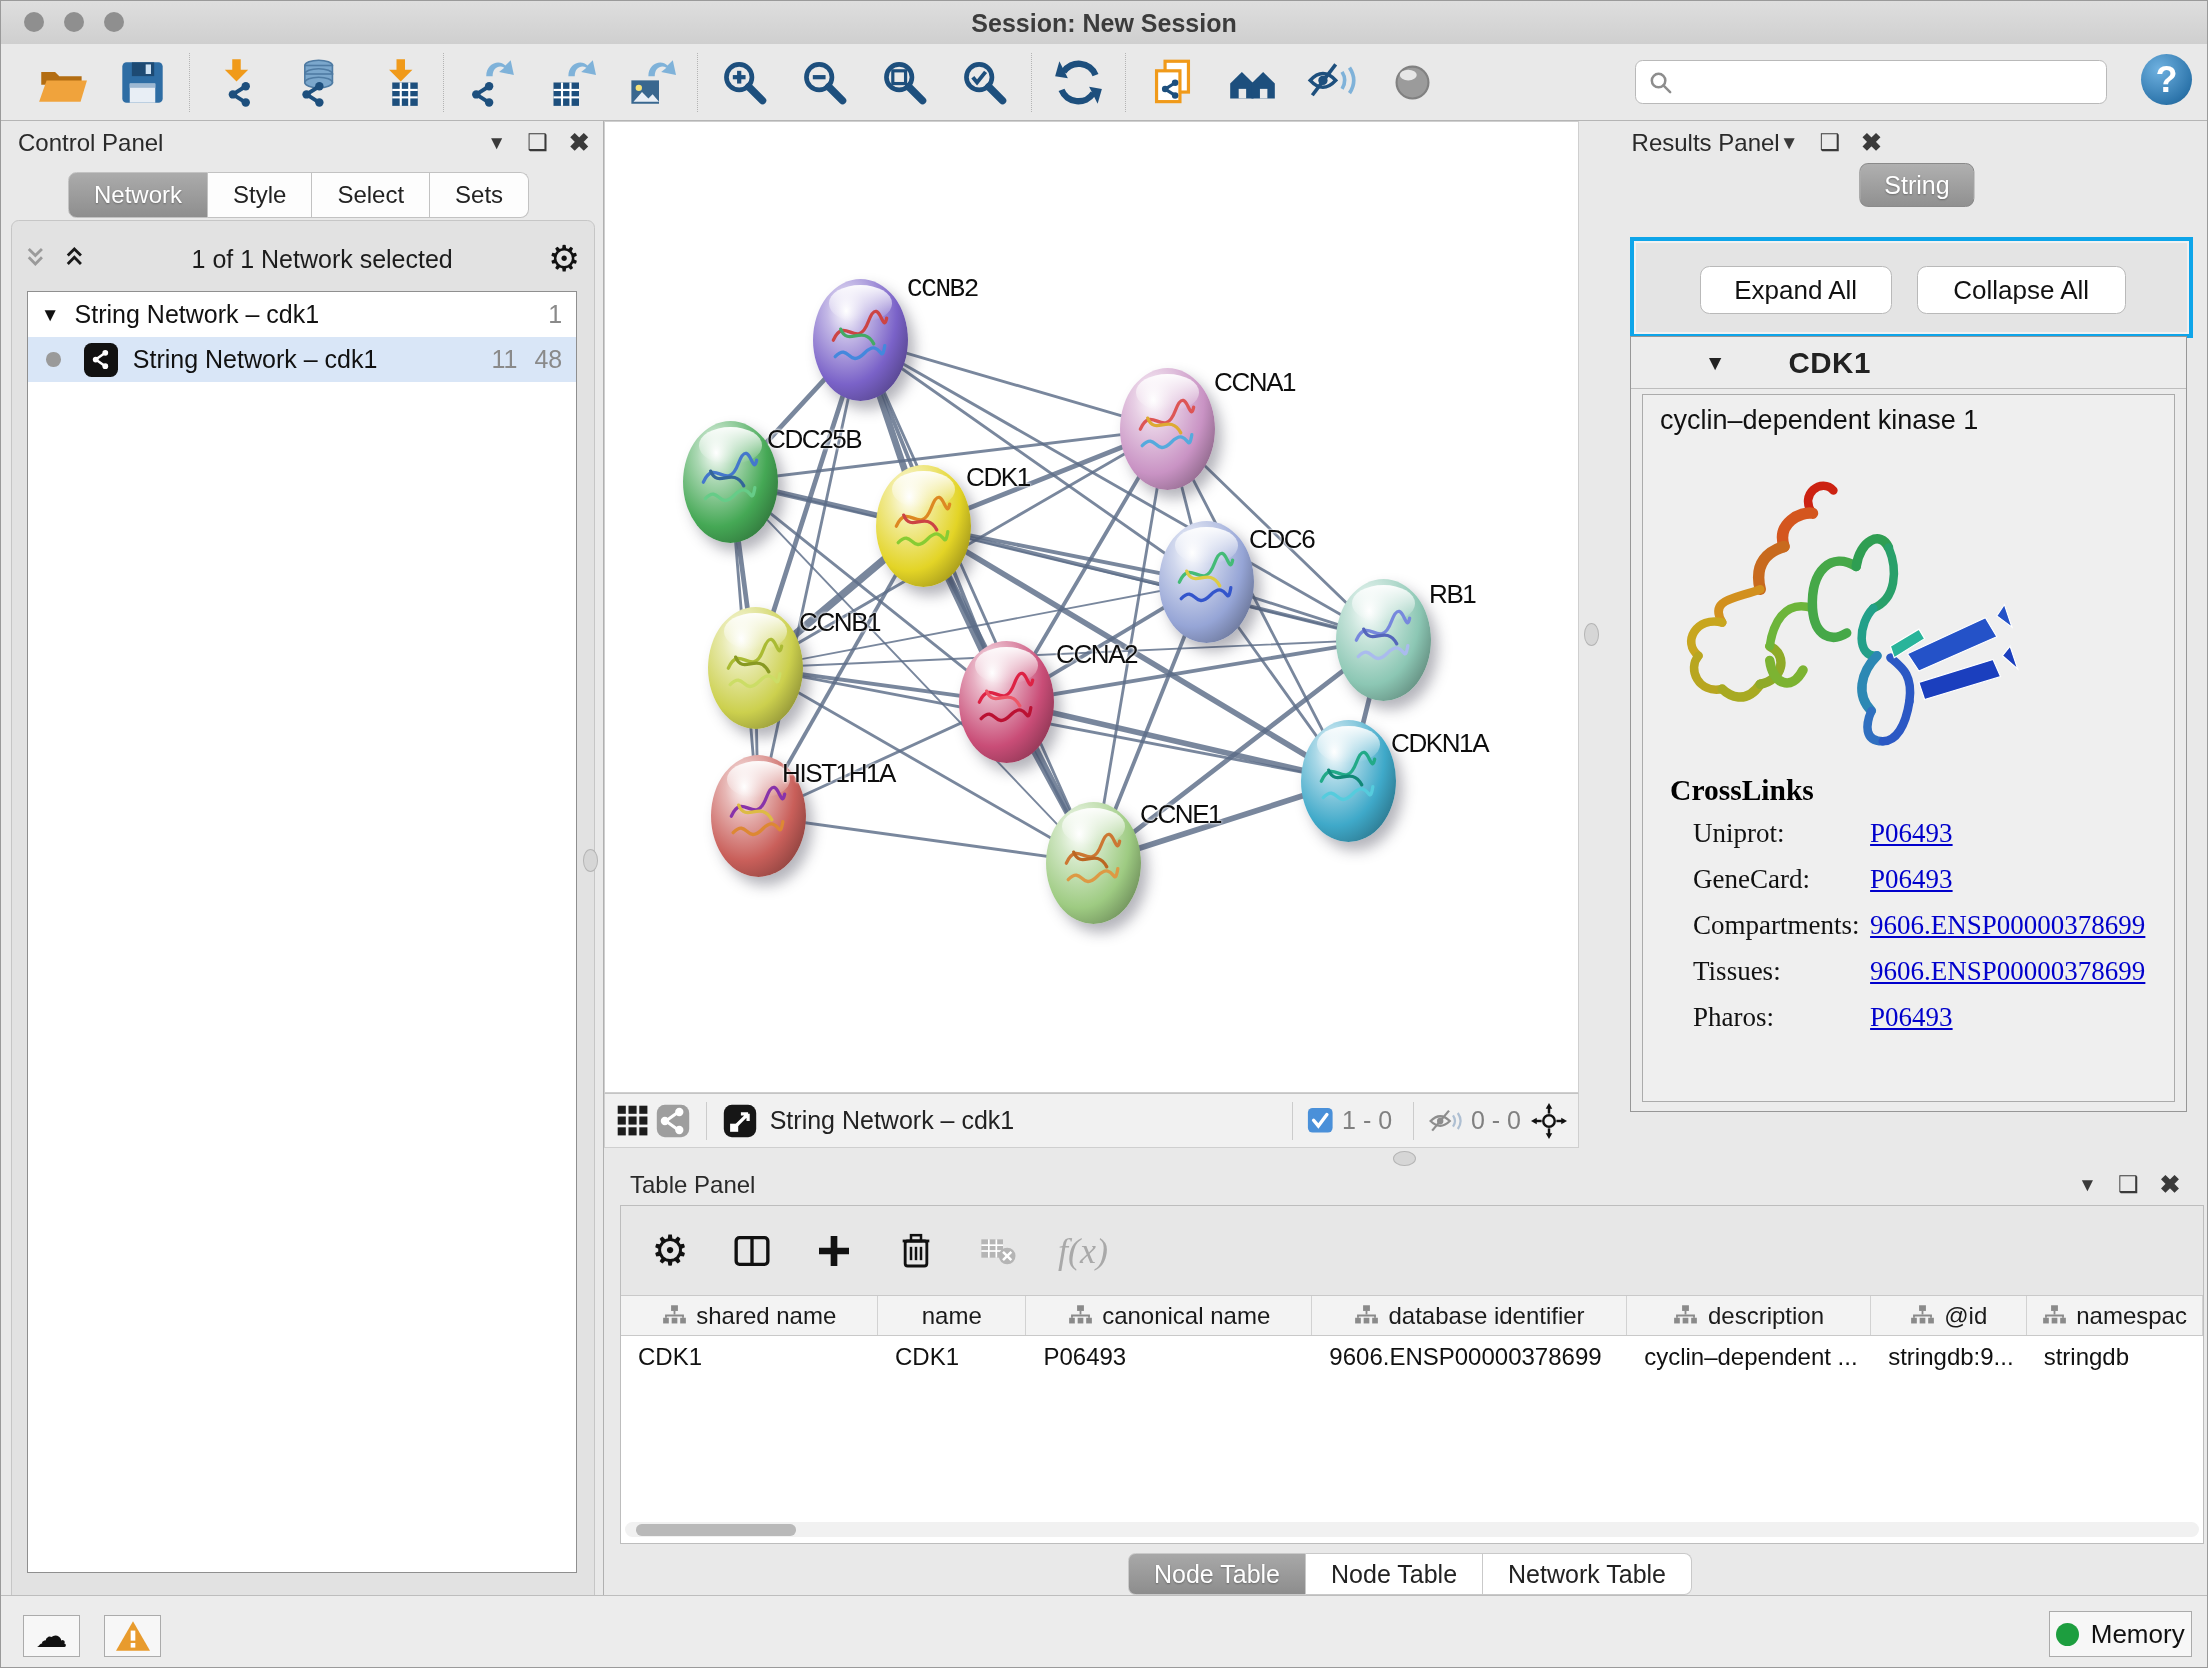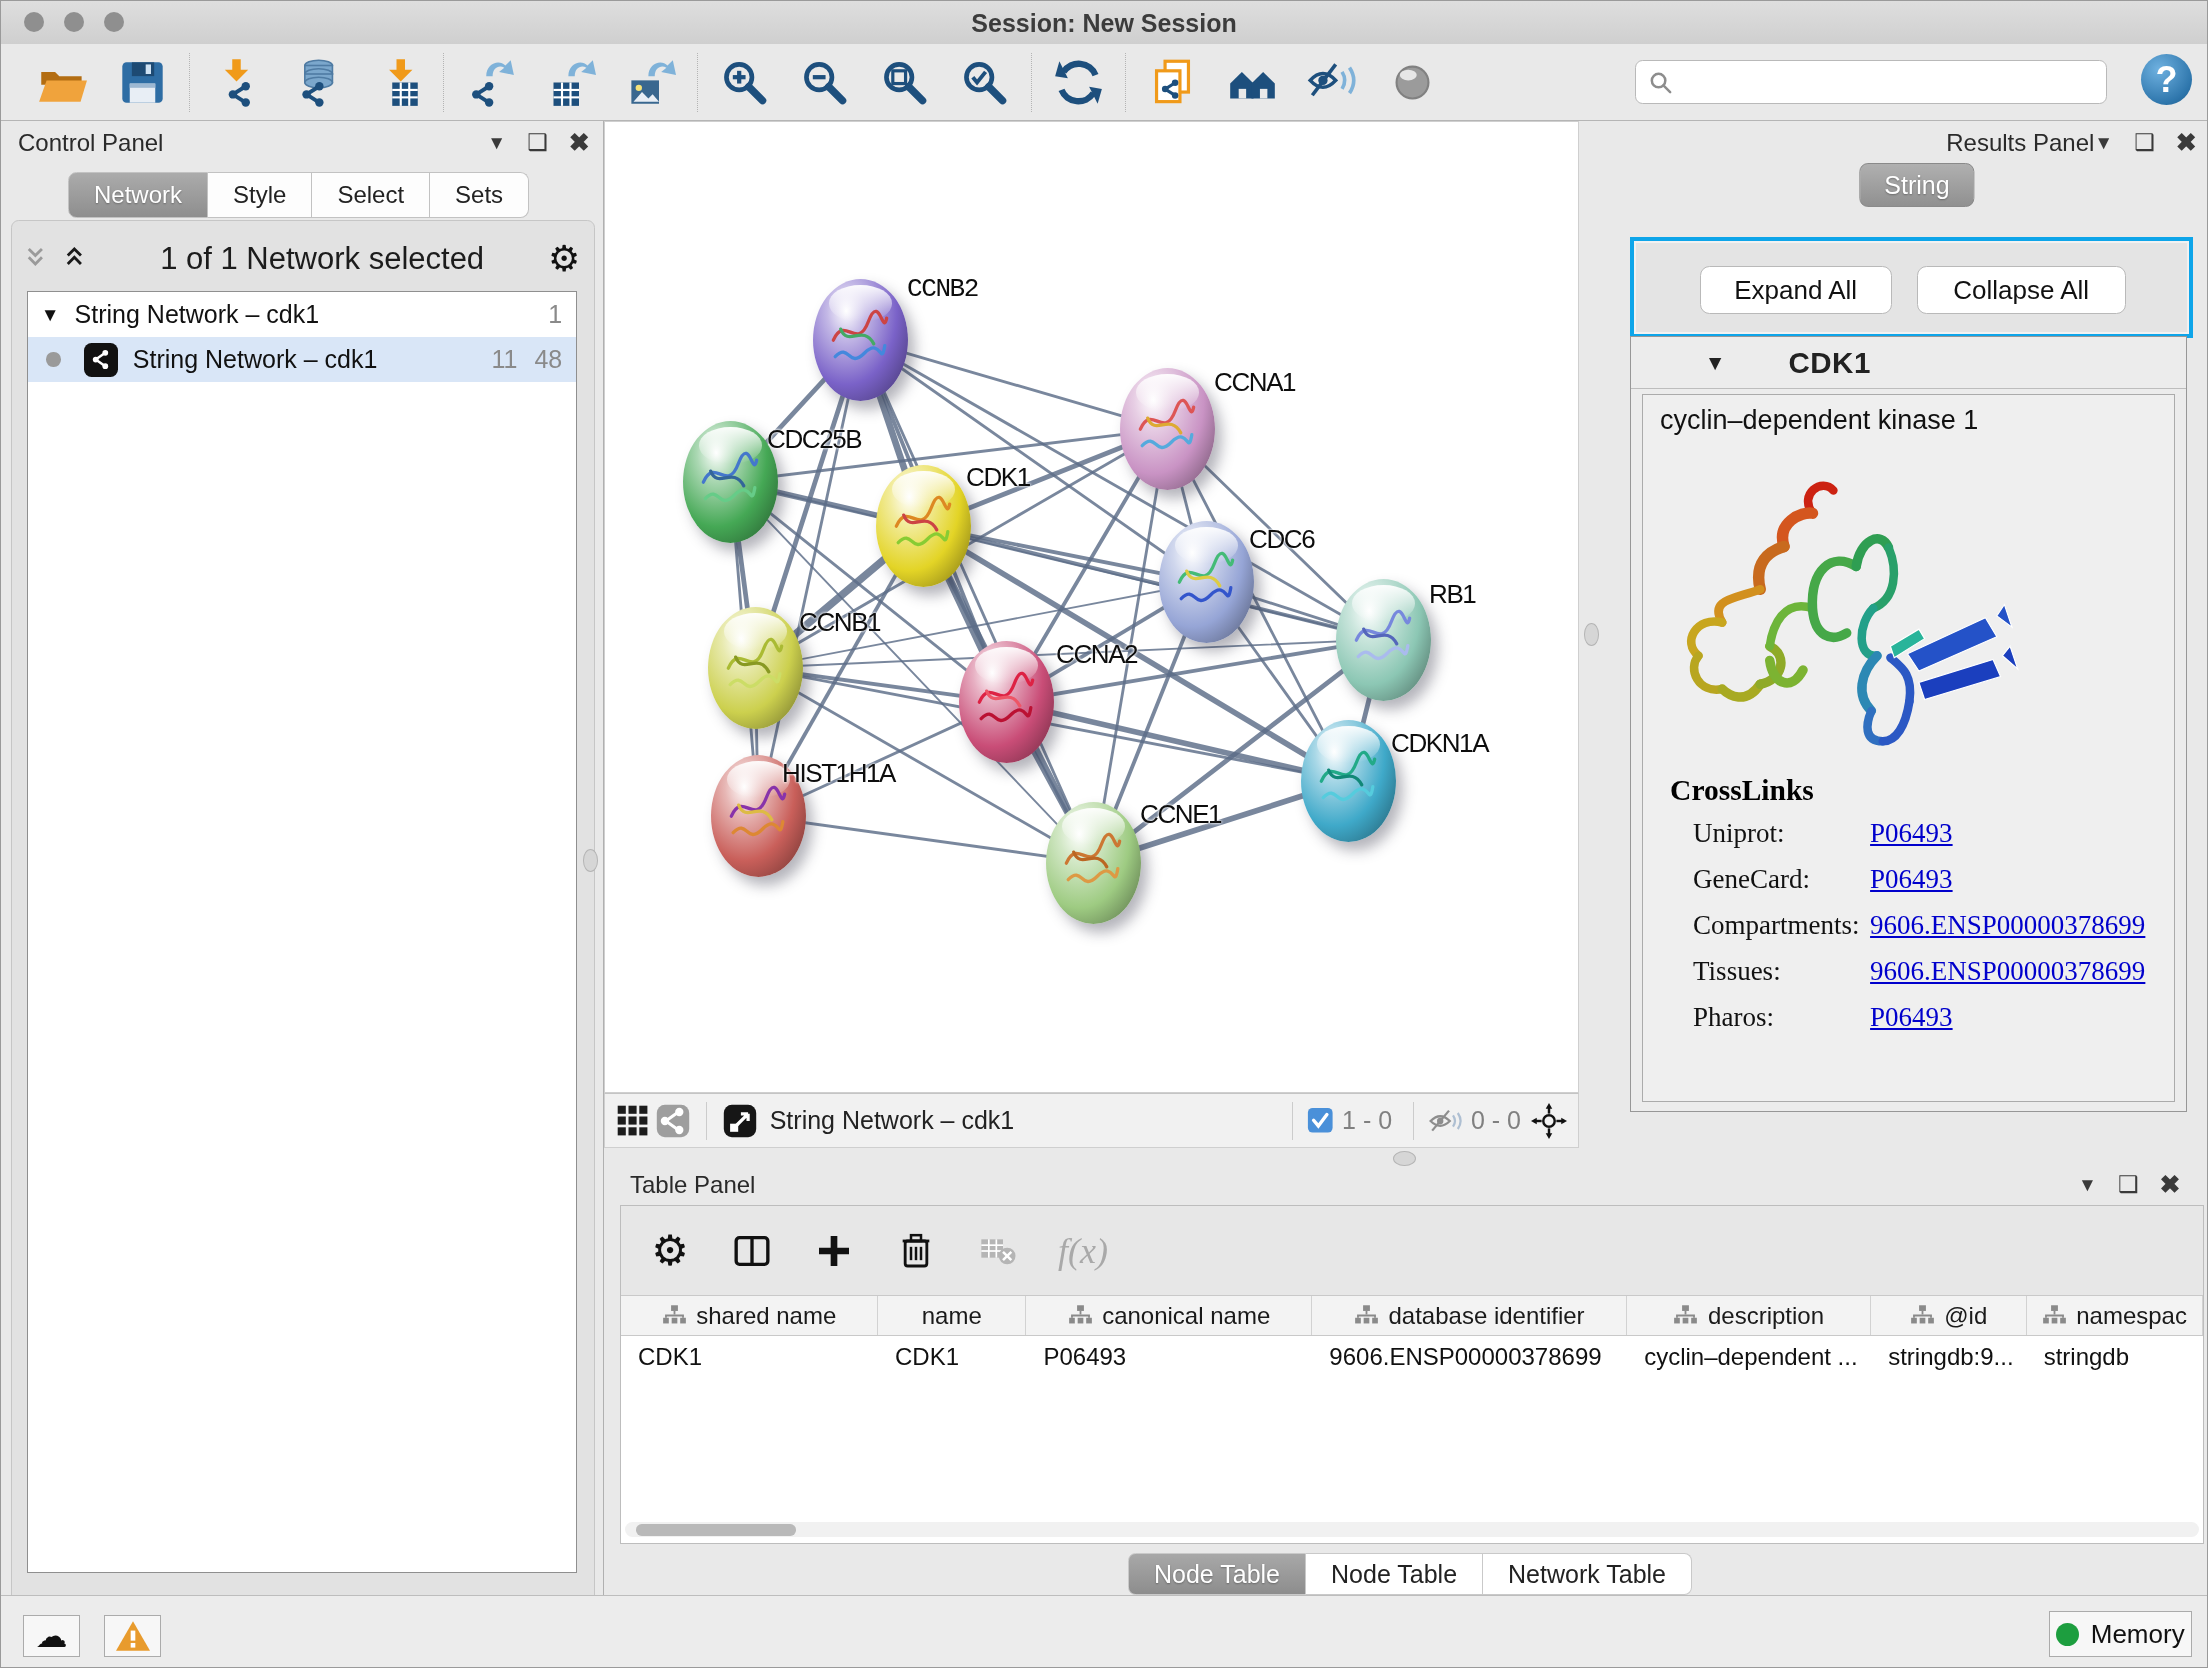--- a/index.html
+++ b/index.html
@@ -39,21 +39,21 @@
   #cp-header{position:absolute;left:17px;right:13.3px;top:7.6px;display:flex;justify-content:space-between;align-items:center;}
   #cp-tabs{position:absolute;left:67px;top:51px;display:flex;}
   .tab{height:44px;padding:0 25px;display:flex;align-items:center;font-size:24px;background:#fdfdfd;
     border:1px solid #c2c2c2;border-left:none;cursor:pointer;}
   .tab:first-child{border-left:1px solid #c2c2c2;border-radius:8.6px 0 0 8.6px;}
   .tab:last-child{border-radius:0 8.6px 8.6px 0;}
   .tab.selected{background:linear-gradient(#ababab,#8e8e8e);color:#fff;text-shadow:0 1px 1.9px rgba(0,0,0,.3);}
   #cp-box{position:absolute;left:9.5px;top:99px;width:582px;height:1472px;background:#e2e2e2;
     border:1px solid #c6c6c6;border-radius:7.6px;}
   #cp-box-header{position:absolute;left:13.3px;right:13.3px;top:17px;height:42px;display:flex;align-items:center;}
-  #cp-box-header .summary{flex:1;text-align:center;font-size:31px;color:#1c1c1c;}
+  #cp-box-header .summary{flex:1;text-align:center;font-size:25px;color:#1c1c1c;}
   #cp-gear{font-size:36px;color:#111;cursor:pointer;line-height:1;}
   #tree-box{position:absolute;left:15px;top:70px;width:548px;height:1280px;background:#fff;border:1px solid #8f8f8f;overflow:hidden;}
   .tree-row{height:45px;display:flex;align-items:center;font-size:25px;padding:0 13.3px;cursor:pointer;}
   .tree-row .tri{font-size:19px;margin-right:15px;color:#111;}
   .tree-row .lbl{color:#111;}
   .tree-row .cnt{color:#8a8a8a;margin-left:17px;}
   .tree-row .cnt.first{margin-left:auto;}
   .tree-row.selected{background:#d9e6f7;}
   .tree-row .dot{width:14.3px;height:14.3px;border-radius:50%;background:#9a9a9a;margin:0 23px 0 5.7px;}
   .string-app-icon{width:34px;height:34px;border-radius:7.6px;background:#111;display:flex;align-items:center;
@@ -76,21 +76,21 @@
   #net-status .vs{border-left:1px solid #ccc;height:38px;margin:0 13.3px;}
   .ns-icon{width:40px;height:40px;display:flex;align-items:center;justify-content:center;cursor:pointer;}
   .ns-icon svg{width:36px;height:36px;}
   #net-status .title{font-size:25px;color:#222;margin-left:9.5px;flex:1;}
   .ns-count{font-size:25px;color:#808080;margin:0 7.6px;white-space:nowrap;}
   
   .split-dot{position:absolute;width:13.3px;height:21px;border-radius:50%;background:#d6d6d6;border:1px solid #b5b5b5;}
   .split-dot.h{width:21px;height:13.3px;}
   
   #results-panel{position:absolute;left:1623px;top:120px;width:586px;height:1046px;background:#e9e9e9;}
-  #rp-header{position:absolute;left:7.6px;right:13.3px;top:7.6px;display:flex;justify-content:flex-end;align-items:center;}
+  #rp-header{position:absolute;left:7.6px;right:13.3px;top:7.6px;display:flex;justify-content:flex-start;align-items:center;}
   #rp-tab{position:absolute;left:50%;transform:translateX(-50%);top:42px;height:42px;padding:0 24px;
     background:linear-gradient(#b0b0b0,#909090);border:1px solid #8a8a8a;border-radius:8.6px;color:#fff;
     font-size:25px;display:flex;align-items:center;text-shadow:0 1px 1.9px rgba(0,0,0,.3);cursor:pointer;}
   #rp-buttons{position:absolute;left:5.7px;top:116px;width:555px;height:93px;background:#e4e4e4;
     border:4px solid #0ea5e9;box-shadow:inset 0 0 0 1.9px #f2f2f2;}
   .rp-btn{position:absolute;top:25px;height:46px;background:#fff;border:1px solid #b9b9b9;border-radius:9.5px;
     font-size:26px;display:flex;align-items:center;justify-content:center;cursor:pointer;color:#111;}
   #rp-expand{left:66px;width:190px;}
   #rp-collapse{left:283px;width:207px;}
   #rp-gene-box{position:absolute;left:5.7px;top:215px;width:555px;height:774px;background:#ececec;border:1px solid #979797;}

